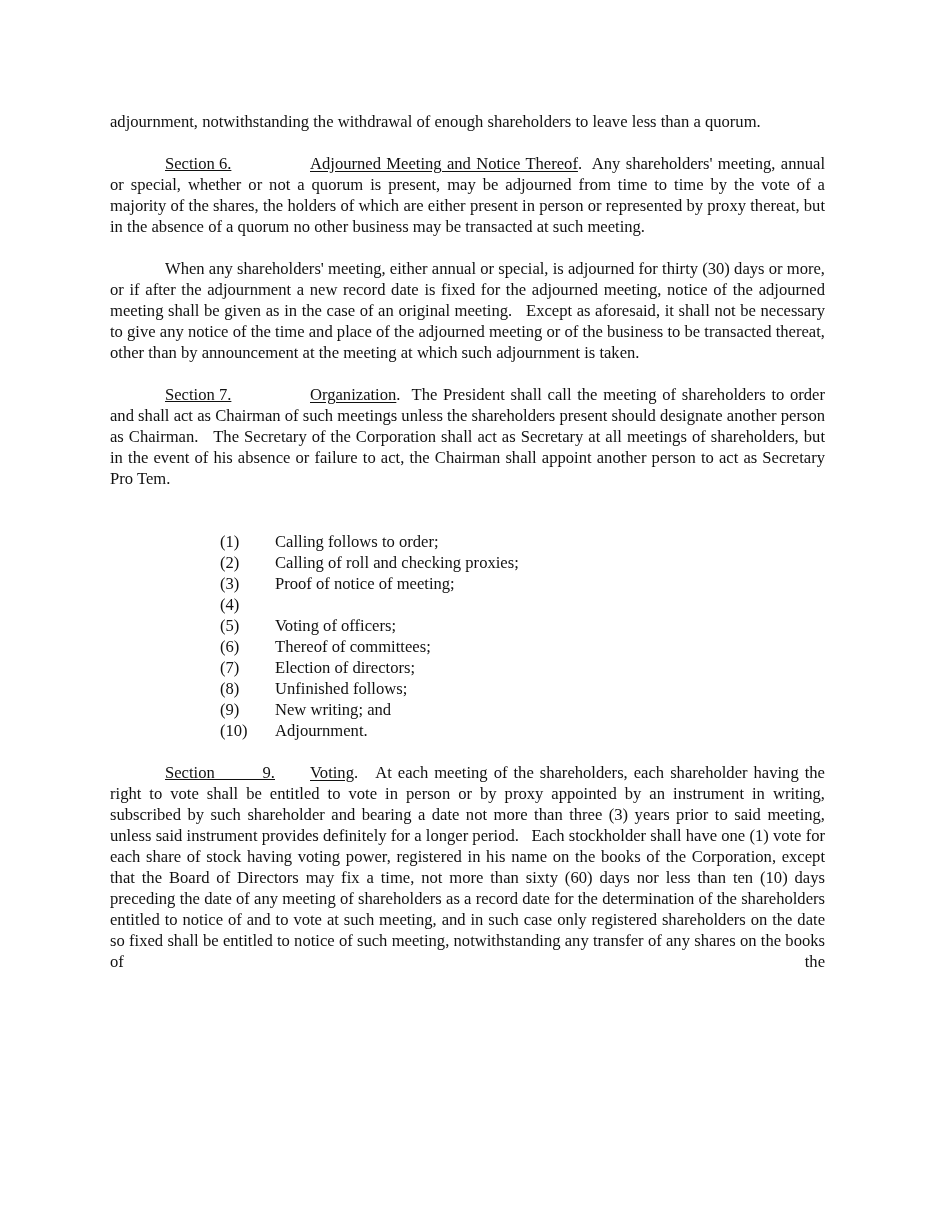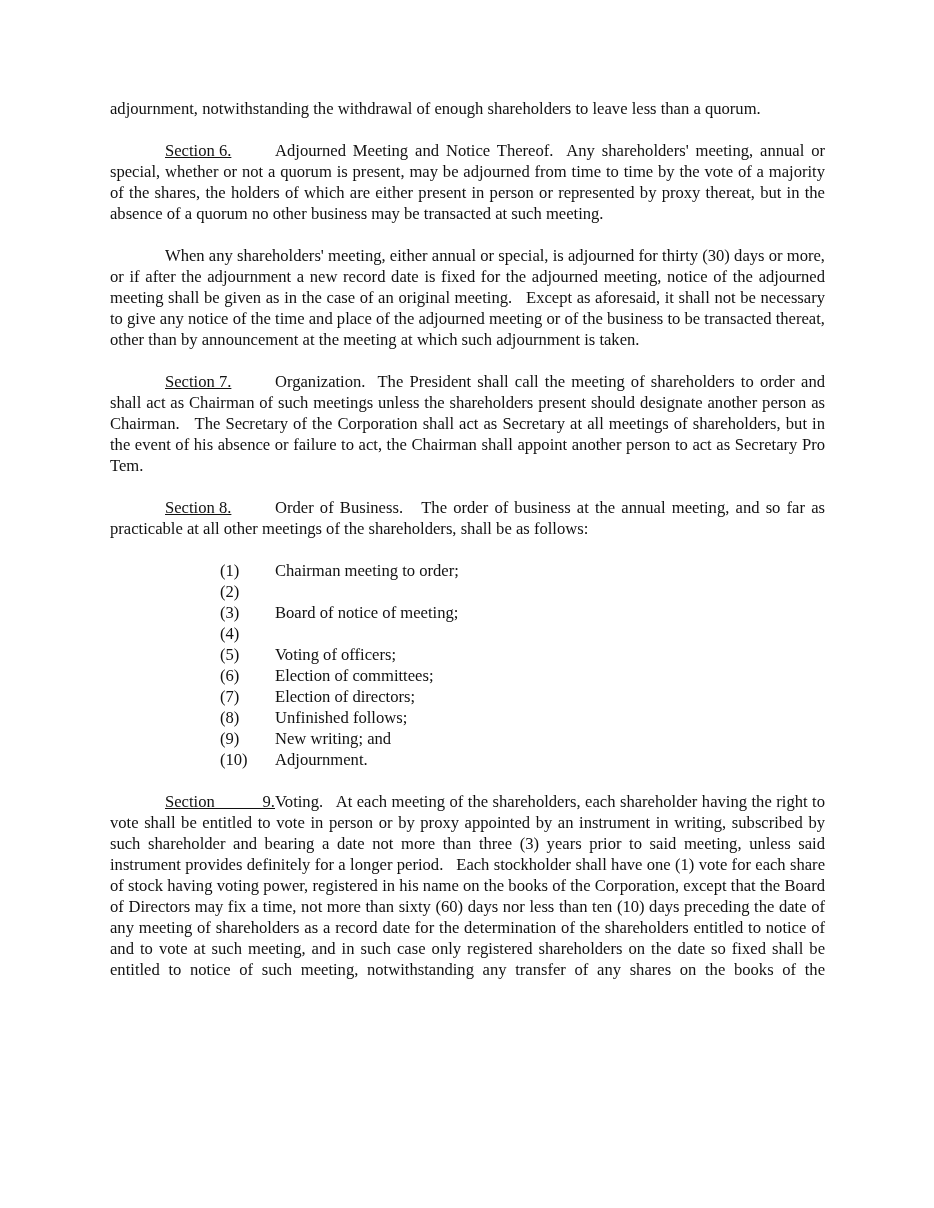--- a/index.html
+++ b/index.html
@@ -12,21 +12,21 @@
       height: 1208px;
       position: relative;
       overflow: hidden;
       font-family: "Liberation Serif", "DejaVu Serif", serif;
       color: #111111;
       font-size: 16.6px;
     }
     .page {
       position: absolute;
       left: 110px;
-      top: 98px;
+      top: 111px;
       width: 715px;
     }
     .para {
       margin: 0;
       line-height: 21px;
       text-align: justify;
       text-align-last: left;
     }
     .para.first-indent {
       text-indent: 55px;
@@ -34,21 +34,23 @@
     .gap {
       height: 21px;
     }
     .sec-label {
       display: inline-block;
       width: 110px;
       text-indent: 0;
       text-decoration: underline;
     }
     .sec-title {
+      text-decoration: underline;
       text-underline-offset: 2px;
+      margin-left: 35px;
     }
     .list {
       margin: 0;
       padding: 0;
       list-style: none;
       margin-left: 110px;
       padding-top: 0;
     }
     .list li {
       line-height: 21px;
@@ -76,46 +78,46 @@
   <div class="gap"></div>
 
   <p class="para first-indent" style="white-space: pre-wrap;">When any shareholders' meeting, either annual or special, is adjourned for thirty (30) days or more, or if after the adjournment a new record date is fixed for the adjourned meeting, notice of the adjourned meeting shall be given as in the case of an original meeting.   Except as aforesaid, it shall not be necessary to give any notice of the time and place of the adjourned meeting or of the business to be transacted thereat, other than by announcement at the meeting at which such adjournment is taken.</p>
 
   <div class="gap"></div>
 
   <p class="para first-indent"><span class="sec-label">Section 7.</span><span class="sec-title">Organization</span><span style="white-space: pre-wrap;">.  The President shall call the meeting of shareholders to order and shall act as Chairman of such meetings unless the shareholders present should designate another person as Chairman.   The Secretary of the Corporation shall act as Secretary at all meetings of shareholders, but in the event of his absence or failure to act, the Chairman shall appoint another person to act as Secretary Pro Tem.</span></p>
 
   <div class="gap"></div>
 
-  <p class="para first-indent"><span class="sec-label">Section 8.</span><span class="sec-title">Order of Business</span><span style="white-space: pre-wrap;">.   The order of business at the annual meeting, and so far as practicable at all other meetings of the shareholders, shall be as follows:</span></p>
 
   <div class="gap"></div>
 
   <ul class="list">
     <li>
         <span class="num">(1)</span>
-        <span>Chairman meeting to order;</span>
+        <span>Calling follows to order;</span>
       </li>
     <li>
         <span class="num">(2)</span>
+        <span>Calling of roll and checking proxies;</span>
       </li>
     <li>
         <span class="num">(3)</span>
-        <span>Board of notice of meeting;</span>
+        <span>Proof of notice of meeting;</span>
       </li>
     <li>
         <span class="num">(4)</span>
       </li>
     <li>
         <span class="num">(5)</span>
         <span>Voting of officers;</span>
       </li>
     <li>
         <span class="num">(6)</span>
-        <span>Election of committees;</span>
+        <span>Thereof of committees;</span>
       </li>
     <li>
         <span class="num">(7)</span>
         <span>Election of directors;</span>
       </li>
     <li>
         <span class="num">(8)</span>
         <span>Unfinished follows;</span>
       </li>
     <li>

